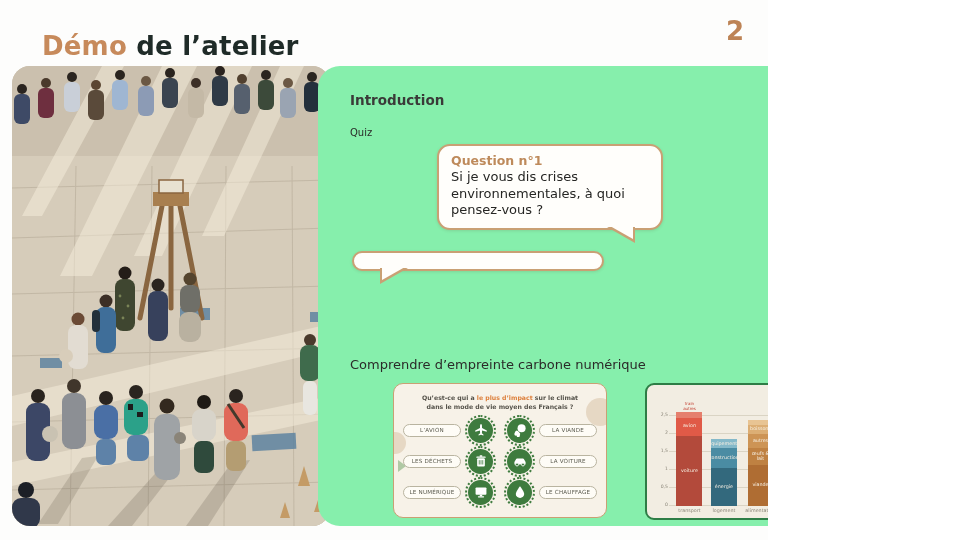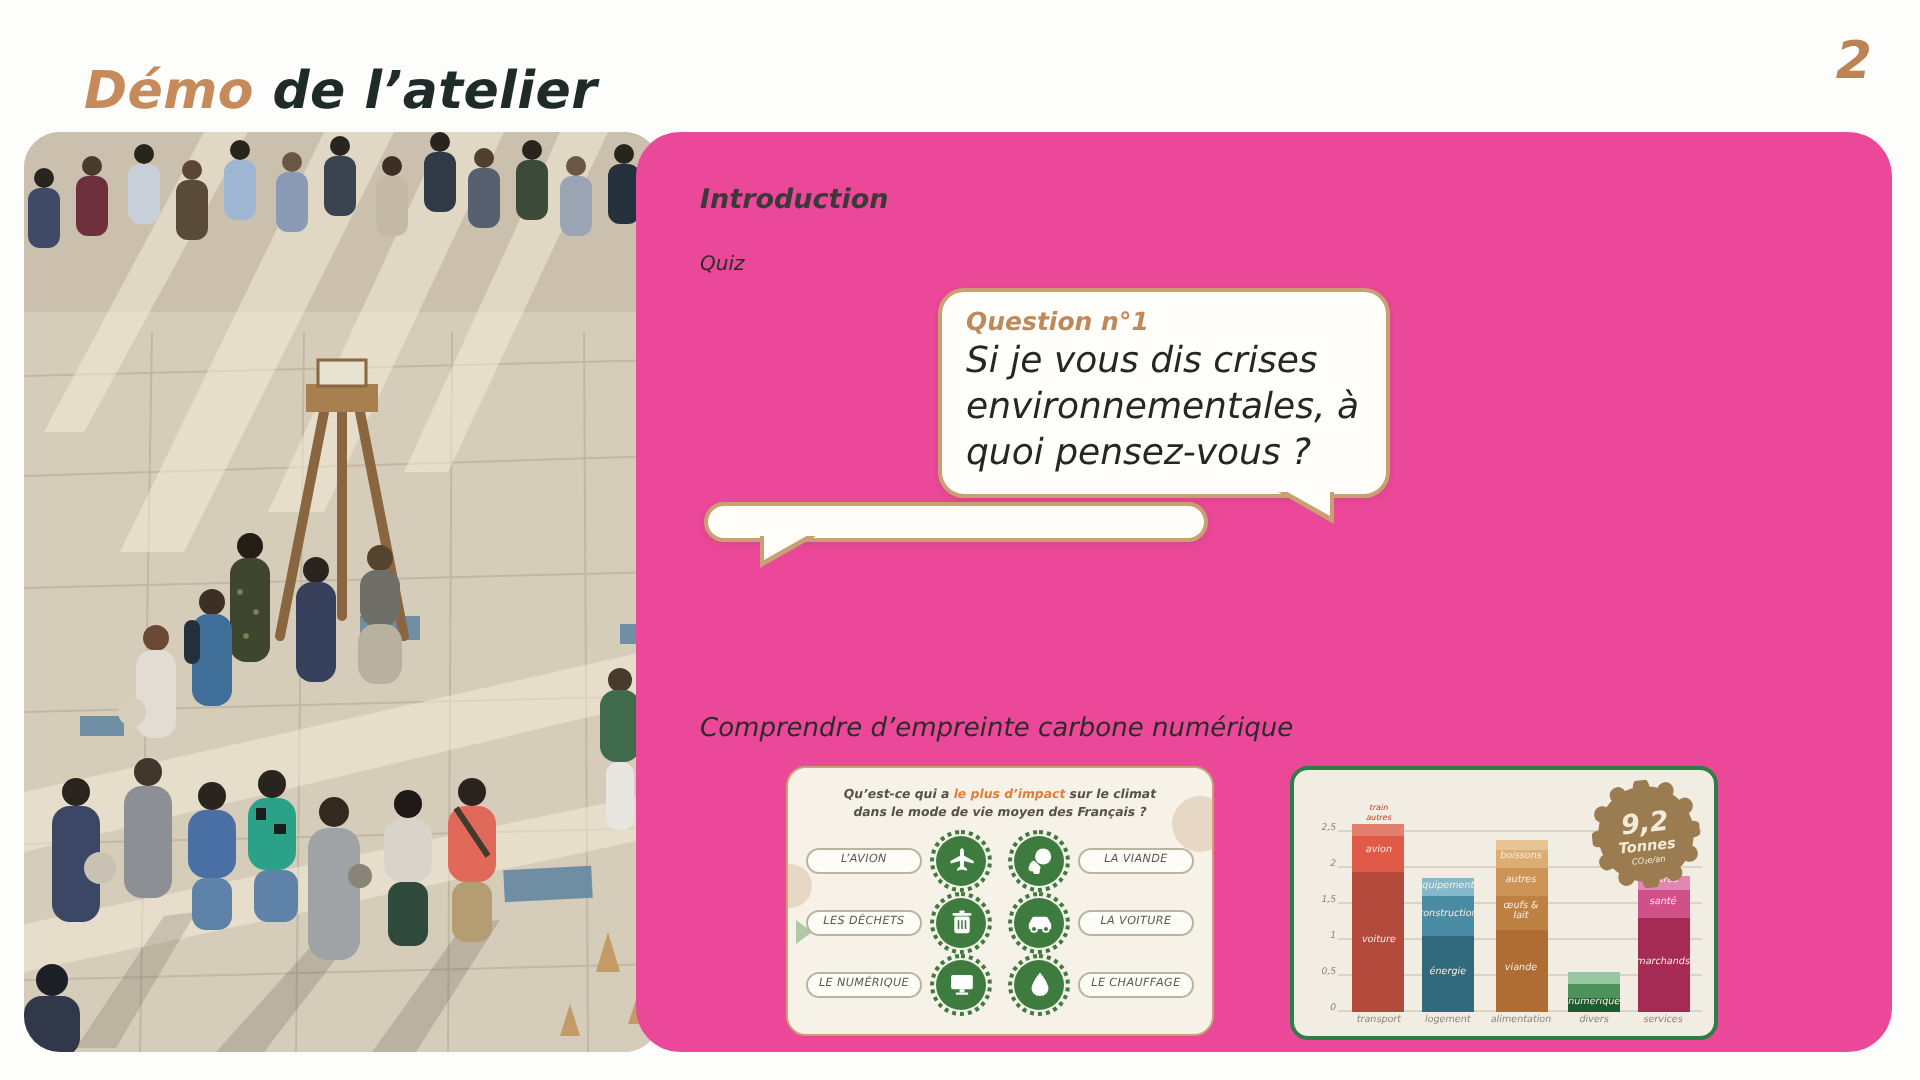--- a/index.html
+++ b/index.html
@@ -1,35 +1,35 @@
 <!DOCTYPE html>
 <html><head>
 <meta charset="utf-8">
 <style>
   html,body{margin:0;padding:0;background:#ffffff;}
-  .slide{position:relative;width:960px;height:540px;background:#FDFDFC;overflow:hidden;
-         font-family:"DejaVu Sans","Liberation Sans",sans-serif;font-style:italic;}
+  .slide{position:relative;width:768px;height:540px;background:#FDFDFC;overflow:hidden;
+         font-family:"DejaVu Sans","Liberation Sans",sans-serif;}
   
   .title{position:absolute;left:42px;top:14px;font-size:26px;font-weight:700;color:#1F2B28;letter-spacing:.2px;}
   .title .accent{color:#C78A5B;}
   .pagenum{position:absolute;right:24px;top:16px;font-size:26px;font-weight:800;color:#BD8355;}
   
   .photo{position:absolute;left:12px;top:66px;width:318px;height:460px;border-radius:18px;overflow:hidden;background:#CBC0AE;}
   .photo svg{display:block;}
   
-  .panel{position:absolute;left:318px;top:66px;width:628px;height:460px;background:#ec4899;border-radius:22px;}
+  .panel{position:absolute;left:318px;top:66px;width:628px;height:460px;background:#86efac;border-radius:22px;}
   .sec-intro{position:absolute;left:32px;top:26px;font-size:13.5px;font-weight:700;color:#3A3A38;}
   .sec-quiz{position:absolute;left:32px;top:61px;font-size:10px;color:#2B2B29;}
   .sec-footprint{position:absolute;left:32px;top:291px;font-size:13px;color:#2B2B29;}
   
   .bubble{position:absolute;background:#FFFEFB;border:2px solid #C9A074;border-radius:13px;
           padding:7px 12px 9px 12px;box-shadow:0 1px 3px rgba(90,70,40,.15);}
   .bubble .b-title{font-size:12.5px;font-weight:600;color:#BE8A5B;margin-bottom:1px;}
-  .bubble .b-text{font-size:18px;color:#262624;line-height:1.28;}
-  .bq1{left:119px;top:78px;width:198px;margin-left:32px;}
+  .bubble .b-text{font-size:13px;color:#262624;line-height:1.28;}
+  .bq1{left:119px;top:78px;width:198px;}
   .bq6{left:350px;top:141px;width:248px;}
   .bq3{left:34px;top:185px;width:224px;}
   .tail-out,.tail-in{position:absolute;width:0;height:0;}
   .t-r .tail-out{bottom:-15px;right:26px;border-top:16px solid #C9A074;border-left:28px solid transparent;}
   .t-r .tail-in{bottom:-11px;right:28px;border-top:13px solid #FFFEFB;border-left:23px solid transparent;}
   .t-l .tail-out{bottom:-15px;left:26px;border-top:16px solid #C9A074;border-right:28px solid transparent;}
   .t-l .tail-in{bottom:-11px;left:28px;border-top:13px solid #FFFEFB;border-right:23px solid transparent;}
   
   .impact-card{position:absolute;left:75px;top:317px;width:212px;height:133px;background:#F7F2E8;
                border:1.5px solid #C9A074;border-radius:10px;overflow:hidden;}

